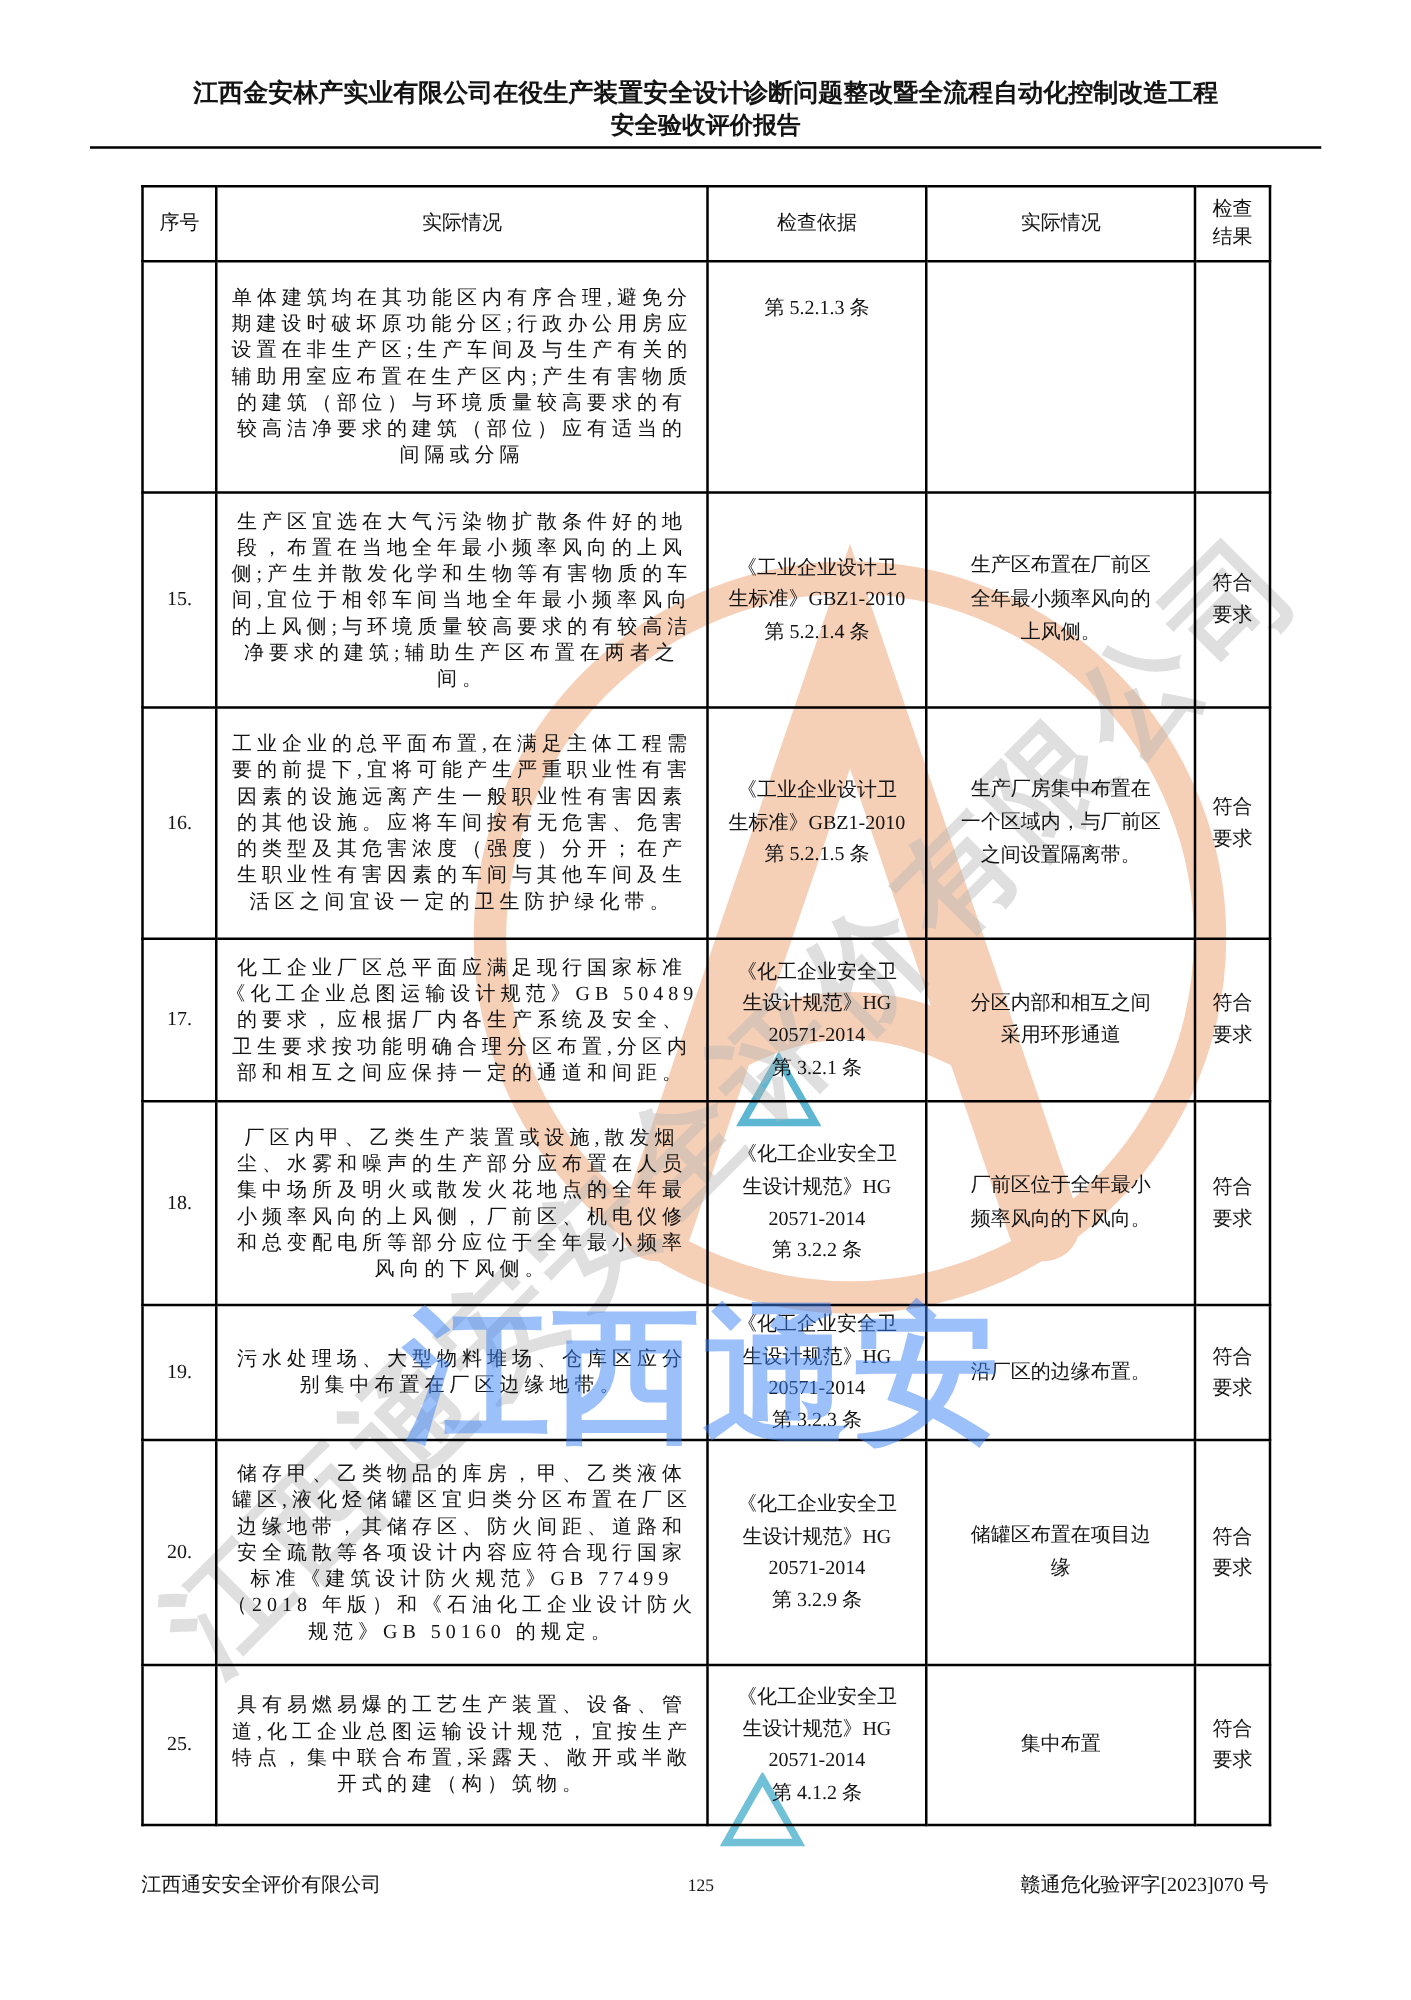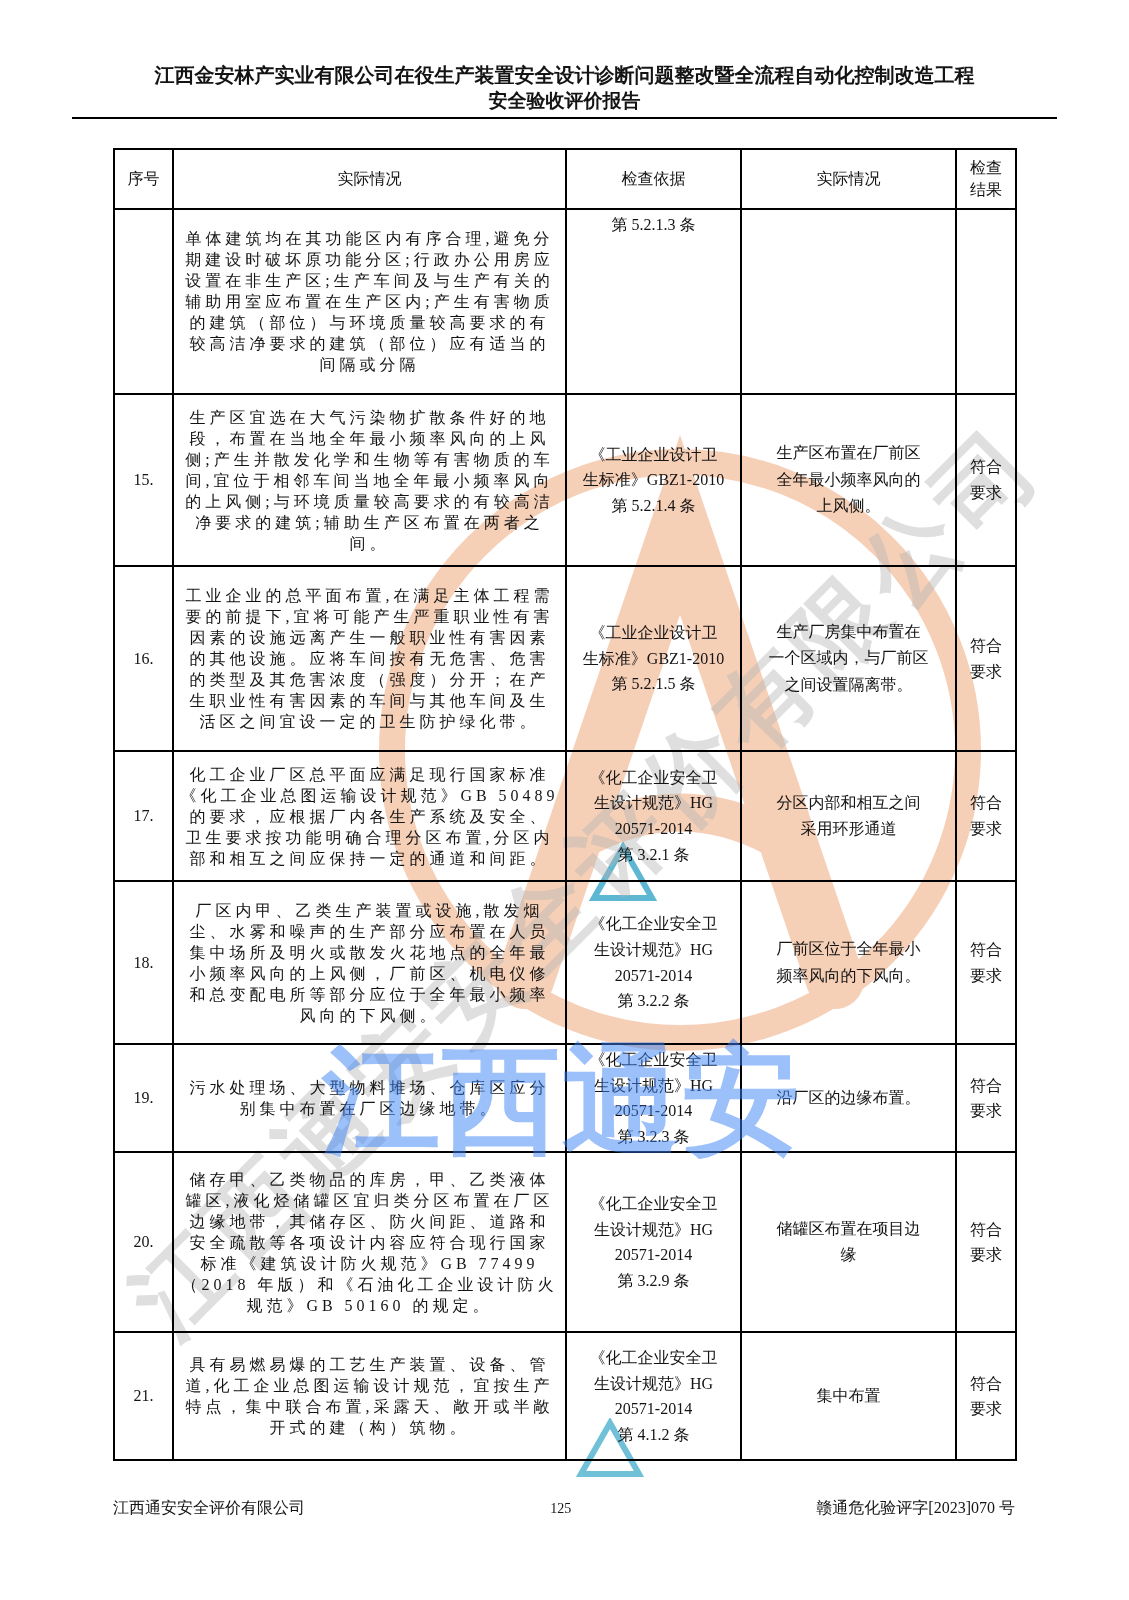--- a/index.html
+++ b/index.html
@@ -94,21 +94,21 @@
         <tr style="height:60px">
       <th class="hdr">序号</th>
       <th class="hdr">实际情况</th>
       <th class="hdr">检查依据</th>
       <th class="hdr">实际情况</th>
       <th class="hdr">检查结果</th>
     </tr>
     <tr style="height:185px">
       <td class="c-no"></td>
       <td class="c-content">单体建筑均在其功能区内有序合理,避免分期建设时破坏原功能分区;行政办公用房应设置在非生产区;生产车间及与生产有关的辅助用室应布置在生产区内;产生有害物质的建筑（部位）与环境质量较高要求的有较高洁净要求的建筑（部位）应有适当的间隔或分隔</td>
-      <td class="c-basis" style="vertical-align:top;padding-top:2px;">第 5.2.1.3 条</td>
+      <td class="c-basis" style="vertical-align:top;padding-top:24px;">第 5.2.1.3 条</td>
       <td class="c-actual"></td>
       <td class="c-result"></td>
     </tr>
     <tr style="height:172px">
       <td class="c-no">15.</td>
       <td class="c-content">生产区宜选在大气污染物扩散条件好的地段，布置在当地全年最小频率风向的上风侧;产生并散发化学和生物等有害物质的车间,宜位于相邻车间当地全年最小频率风向的上风侧;与环境质量较高要求的有较高洁净要求的建筑;辅助生产区布置在两者之间。</td>
       <td class="c-basis">《工业企业设计卫
 生标准》GBZ1-2010
 第 5.2.1.4 条</td>
       <td class="c-actual">生产区布置在厂前区
@@ -164,21 +164,21 @@
       <td class="c-content">储存甲、乙类物品的库房，甲、乙类液体罐区,液化烃储罐区宜归类分区布置在厂区边缘地带，其储存区、防火间距、道路和安全疏散等各项设计内容应符合现行国家标准《建筑设计防火规范》GB 77499（2018 年版）和《石油化工企业设计防火规范》GB 50160 的规定。</td>
       <td class="c-basis">《化工企业安全卫
 生设计规范》HG
 20571-2014
 第 3.2.9 条</td>
       <td class="c-actual">储罐区布置在项目边
 缘</td>
       <td class="c-result">符合要求</td>
     </tr>
     <tr style="height:128px">
-      <td class="c-no">21.</td>
+      <td class="c-no">25.</td>
       <td class="c-content">具有易燃易爆的工艺生产装置、设备、管道,化工企业总图运输设计规范，宜按生产特点，集中联合布置,采露天、敞开或半敞开式的建（构）筑物。</td>
       <td class="c-basis">《化工企业安全卫
 生设计规范》HG
 20571-2014
 第 4.1.2 条</td>
       <td class="c-actual">集中布置</td>
       <td class="c-result">符合要求</td>
     </tr>
   </tbody>
     </table>

